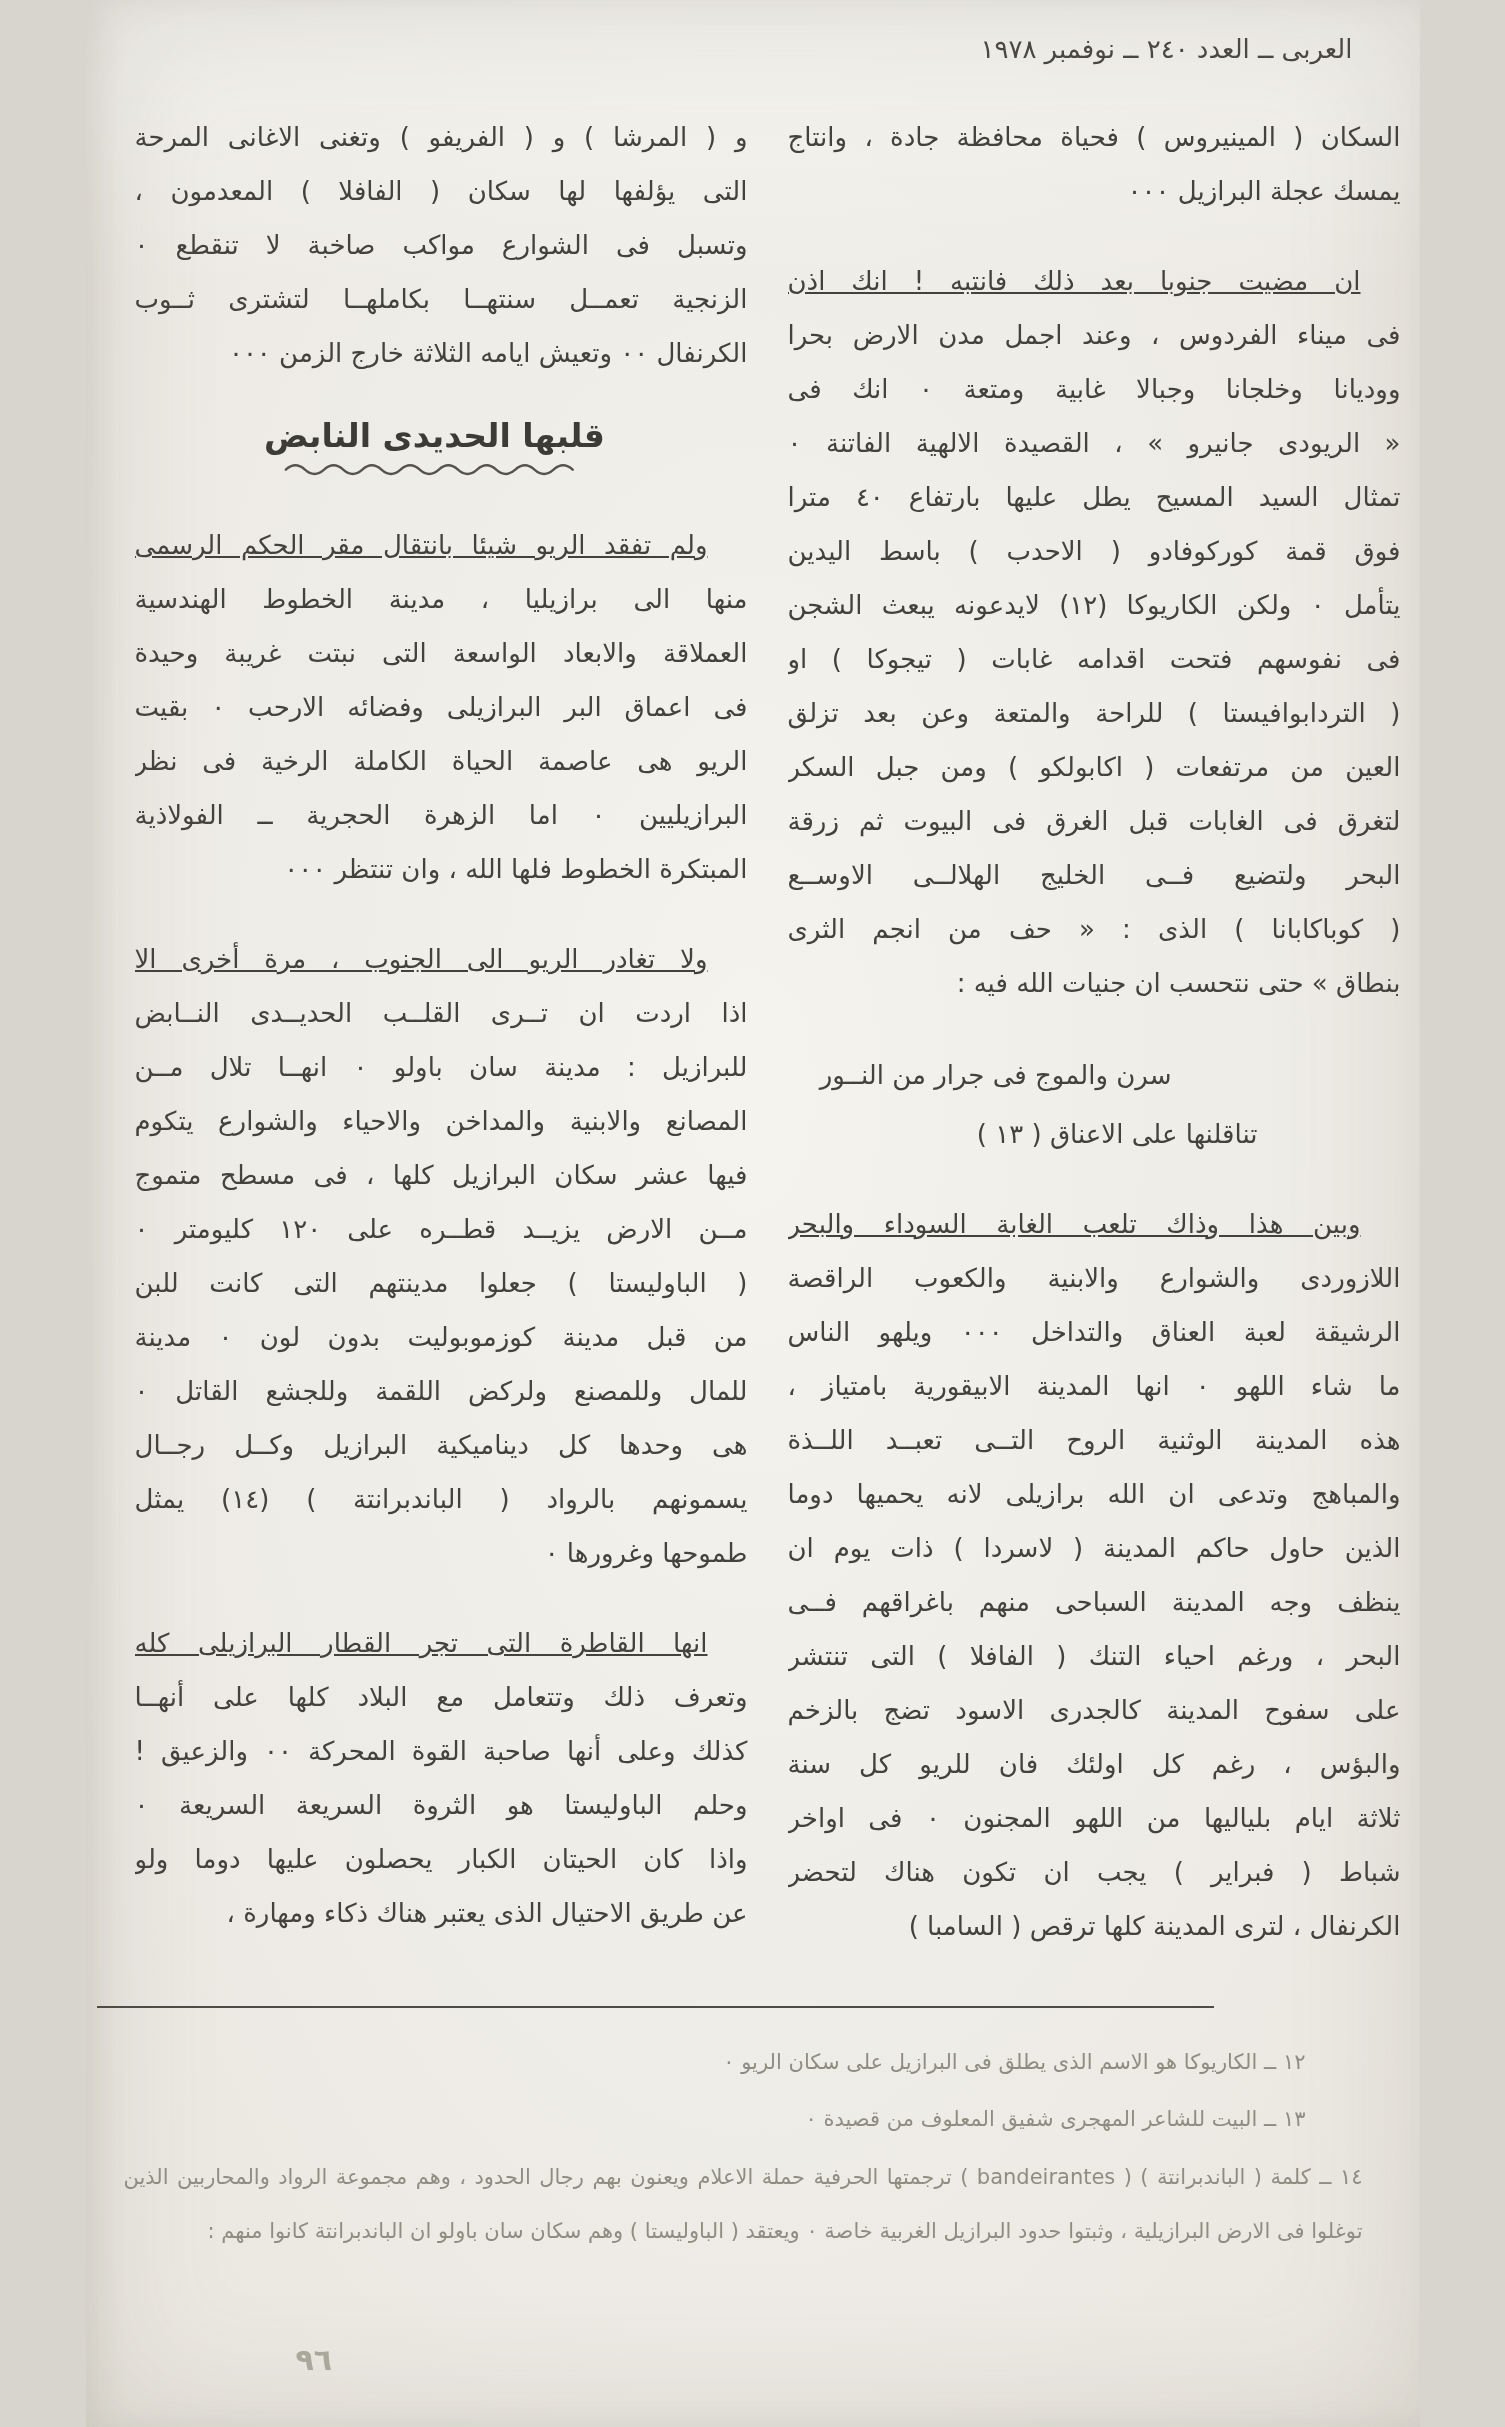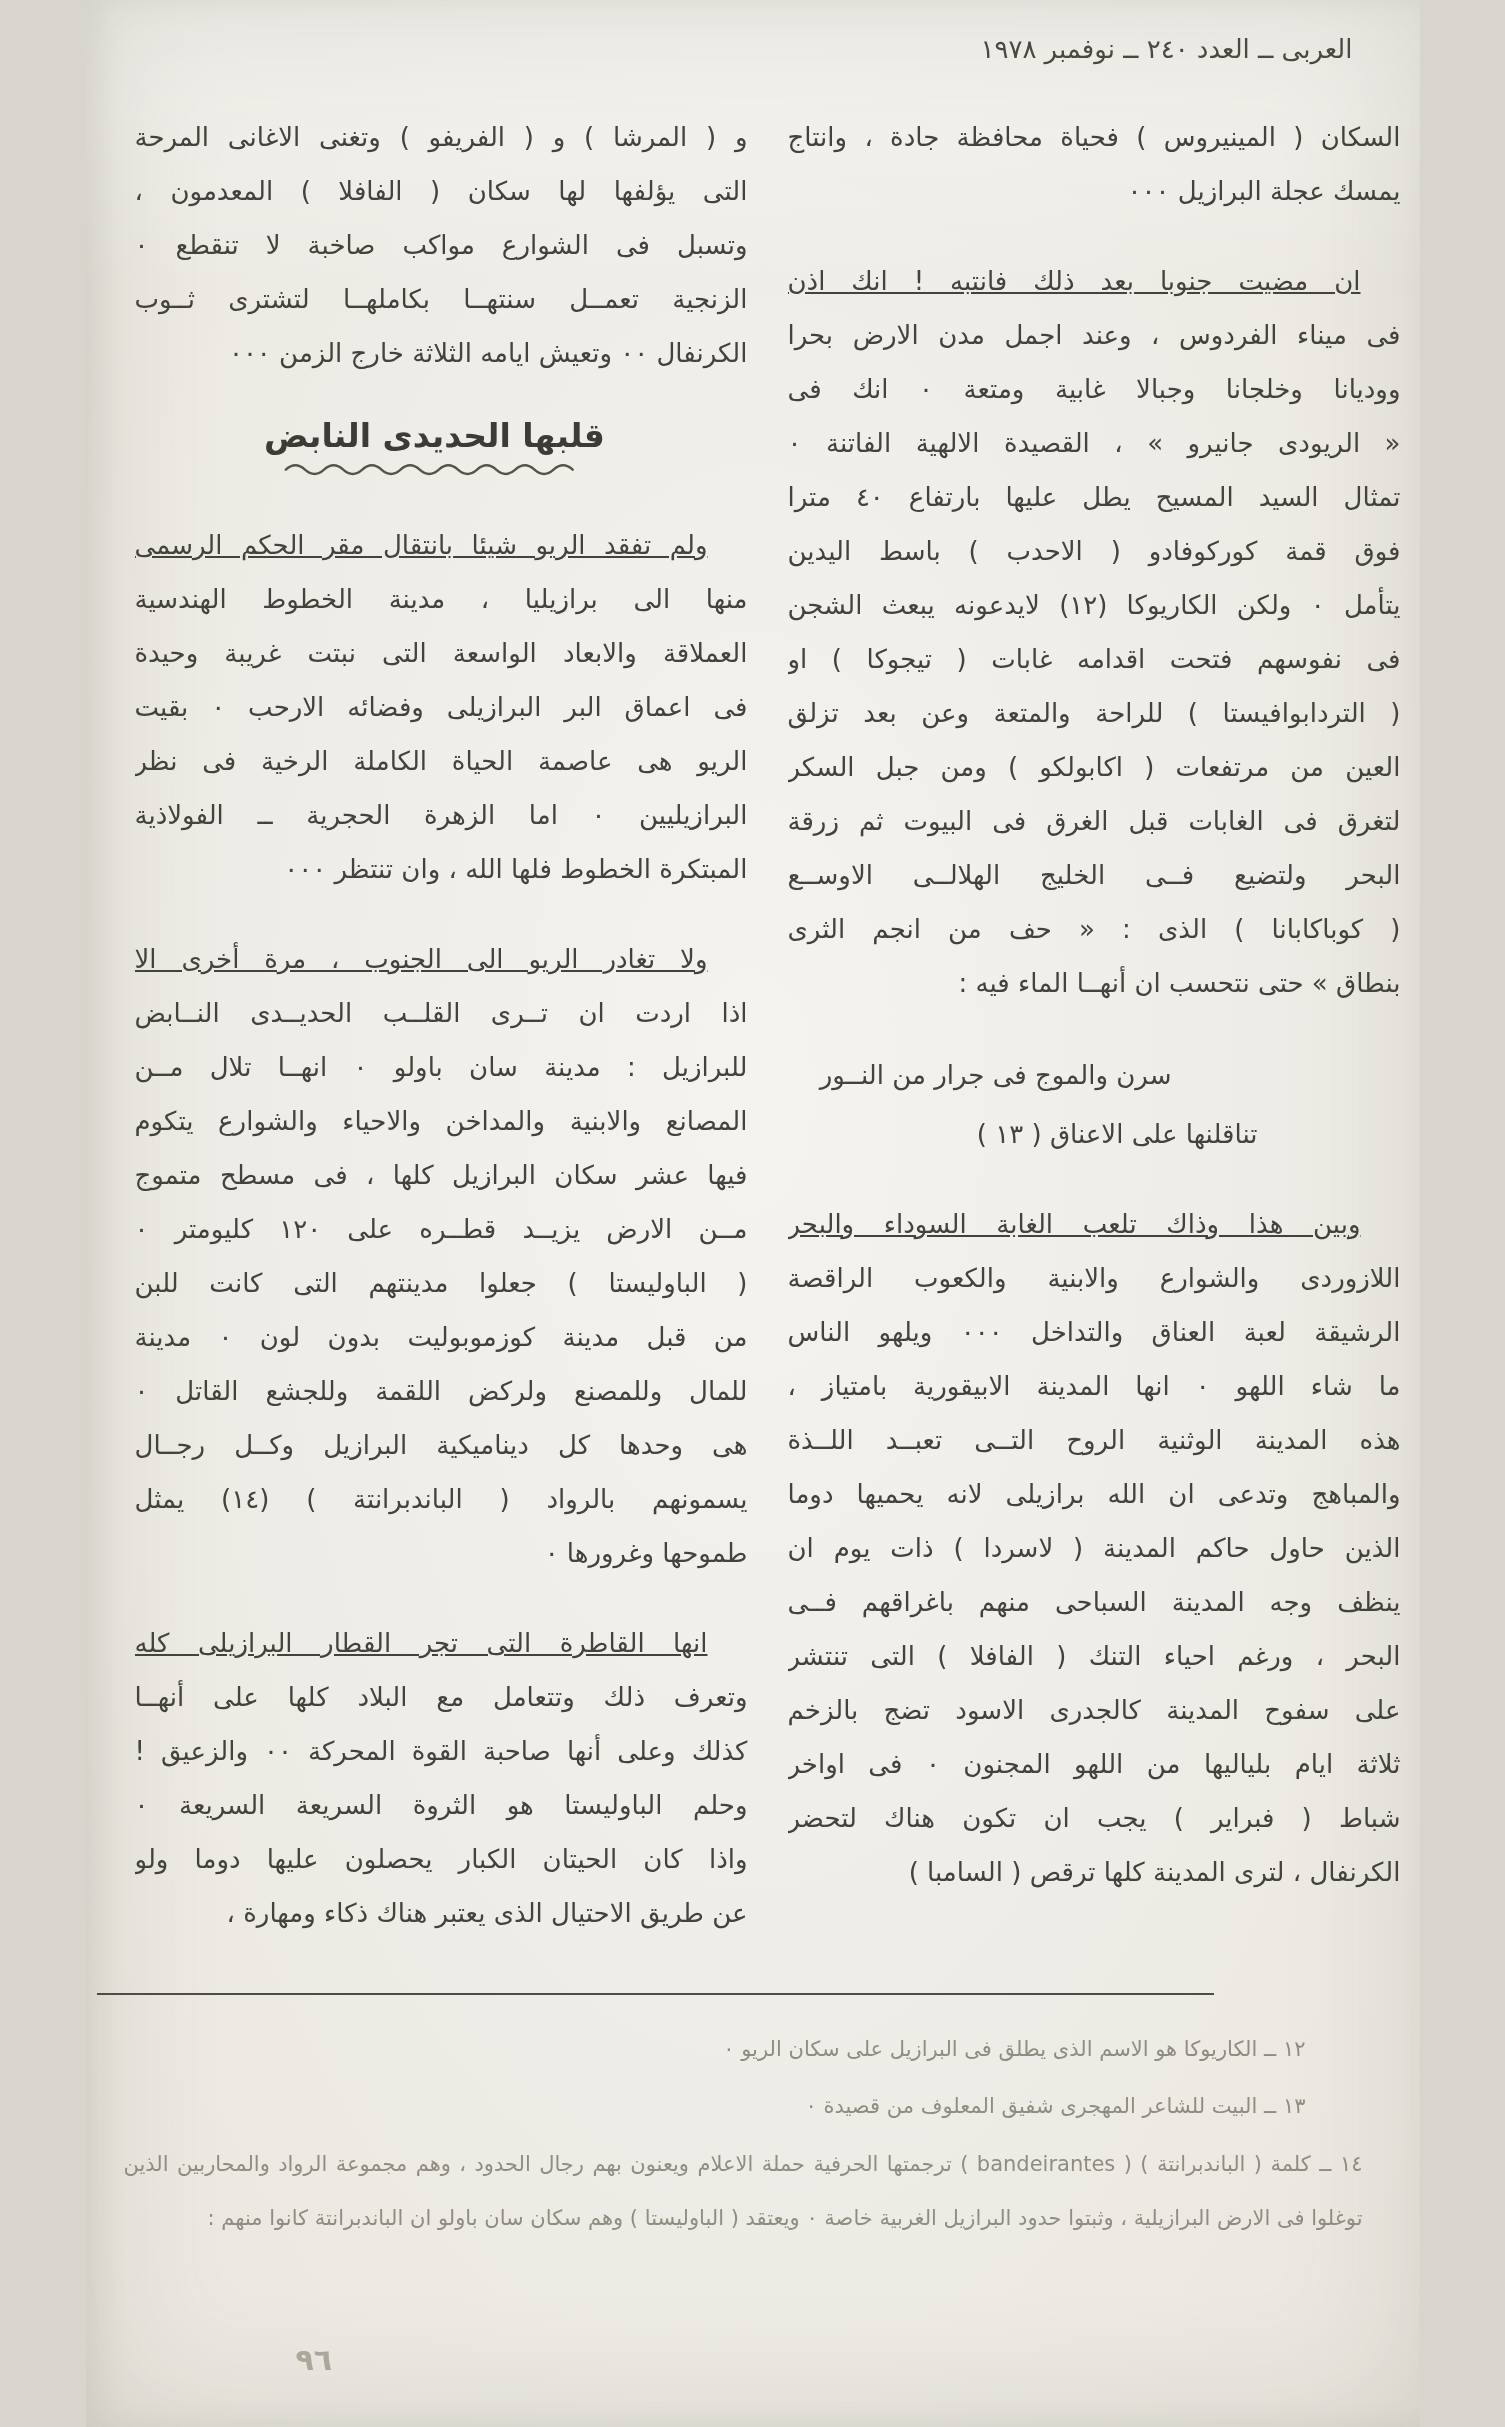--- a/index.html
+++ b/index.html
@@ -103,37 +103,38 @@
           <div class="jline">« الريودى جانيرو » ، القصيدة الالهية الفاتنة ٠</div>
           <div class="jline">تمثال السيد المسيح يطل عليها بارتفاع ٤٠ مترا</div>
           <div class="jline">فوق قمة كوركوفادو ( الاحدب ) باسط اليدين</div>
           <div class="jline">يتأمل ٠ ولكن الكاريوكا (١٢) لايدعونه يبعث الشجن</div>
           <div class="jline">فى نفوسهم فتحت اقدامه غابات ( تيجوكا ) او</div>
           <div class="jline">( التردابوافيستا ) للراحة والمتعة وعن بعد تزلق</div>
           <div class="jline">العين من مرتفعات ( اكابولكو ) ومن جبل السكر</div>
           <div class="jline">لتغرق فى الغابات قبل الغرق فى البيوت ثم زرقة</div>
           <div class="jline">البحر ولتضيع فــى الخليج الهلالــى الاوســع</div>
           <div class="jline">( كوباكابانا ) الذى : « حف من انجم الثرى</div>
-          <div class="jline">بنطاق » حتى نتحسب ان أنهــا الماء فيه :</div>
+          <div class="jline">بنطاق » حتى نتحسب ان جنيات الله فيه :</div>
         </div>
       <div class="verse">
           <div class="vline">سرن والموج فى جرار من النــور</div>
           <div class="vline">تناقلنها على الاعناق ( ١٣ )</div>
         </div>
       <div class="para indent">
           <div class="jline">وبين هذا وذاك تلعب الغابة السوداء والبحر</div>
           <div class="jline">اللازوردى والشوارع والابنية والكعوب الراقصة</div>
           <div class="jline">الرشيقة لعبة العناق والتداخل ٠٠٠ ويلهو الناس</div>
           <div class="jline">ما شاء اللهو ٠ انها المدينة الابيقورية بامتياز ،</div>
           <div class="jline">هذه المدينة الوثنية الروح التــى تعبــد اللــذة</div>
           <div class="jline">والمباهج وتدعى ان الله برازيلى لانه يحميها دوما</div>
           <div class="jline">الذين حاول حاكم المدينة ( لاسردا ) ذات يوم ان</div>
           <div class="jline">ينظف وجه المدينة السباحى منهم باغراقهم فــى</div>
           <div class="jline">البحر ، ورغم احياء التنك ( الفافلا ) التى تنتشر</div>
           <div class="jline">على سفوح المدينة كالجدرى الاسود تضج بالزخم</div>
+          <div class="jline">والبؤس ، رغم كل اولئك فان للريو كل سنة</div>
           <div class="jline">ثلاثة ايام بلياليها من اللهو المجنون ٠ فى اواخر</div>
           <div class="jline">شباط ( فبراير ) يجب ان تكون هناك لتحضر</div>
           <div class="jline">الكرنفال ، لترى المدينة كلها ترقص ( السامبا )</div>
         </div>
     </section>
 
     <section class="col">
       <div class="para cont">
           <div class="jline">و ( المرشا ) و ( الفريفو ) وتغنى الاغانى المرحة</div>
           <div class="jline">التى يؤلفها لها سكان ( الفافلا ) المعدمون ،</div>

